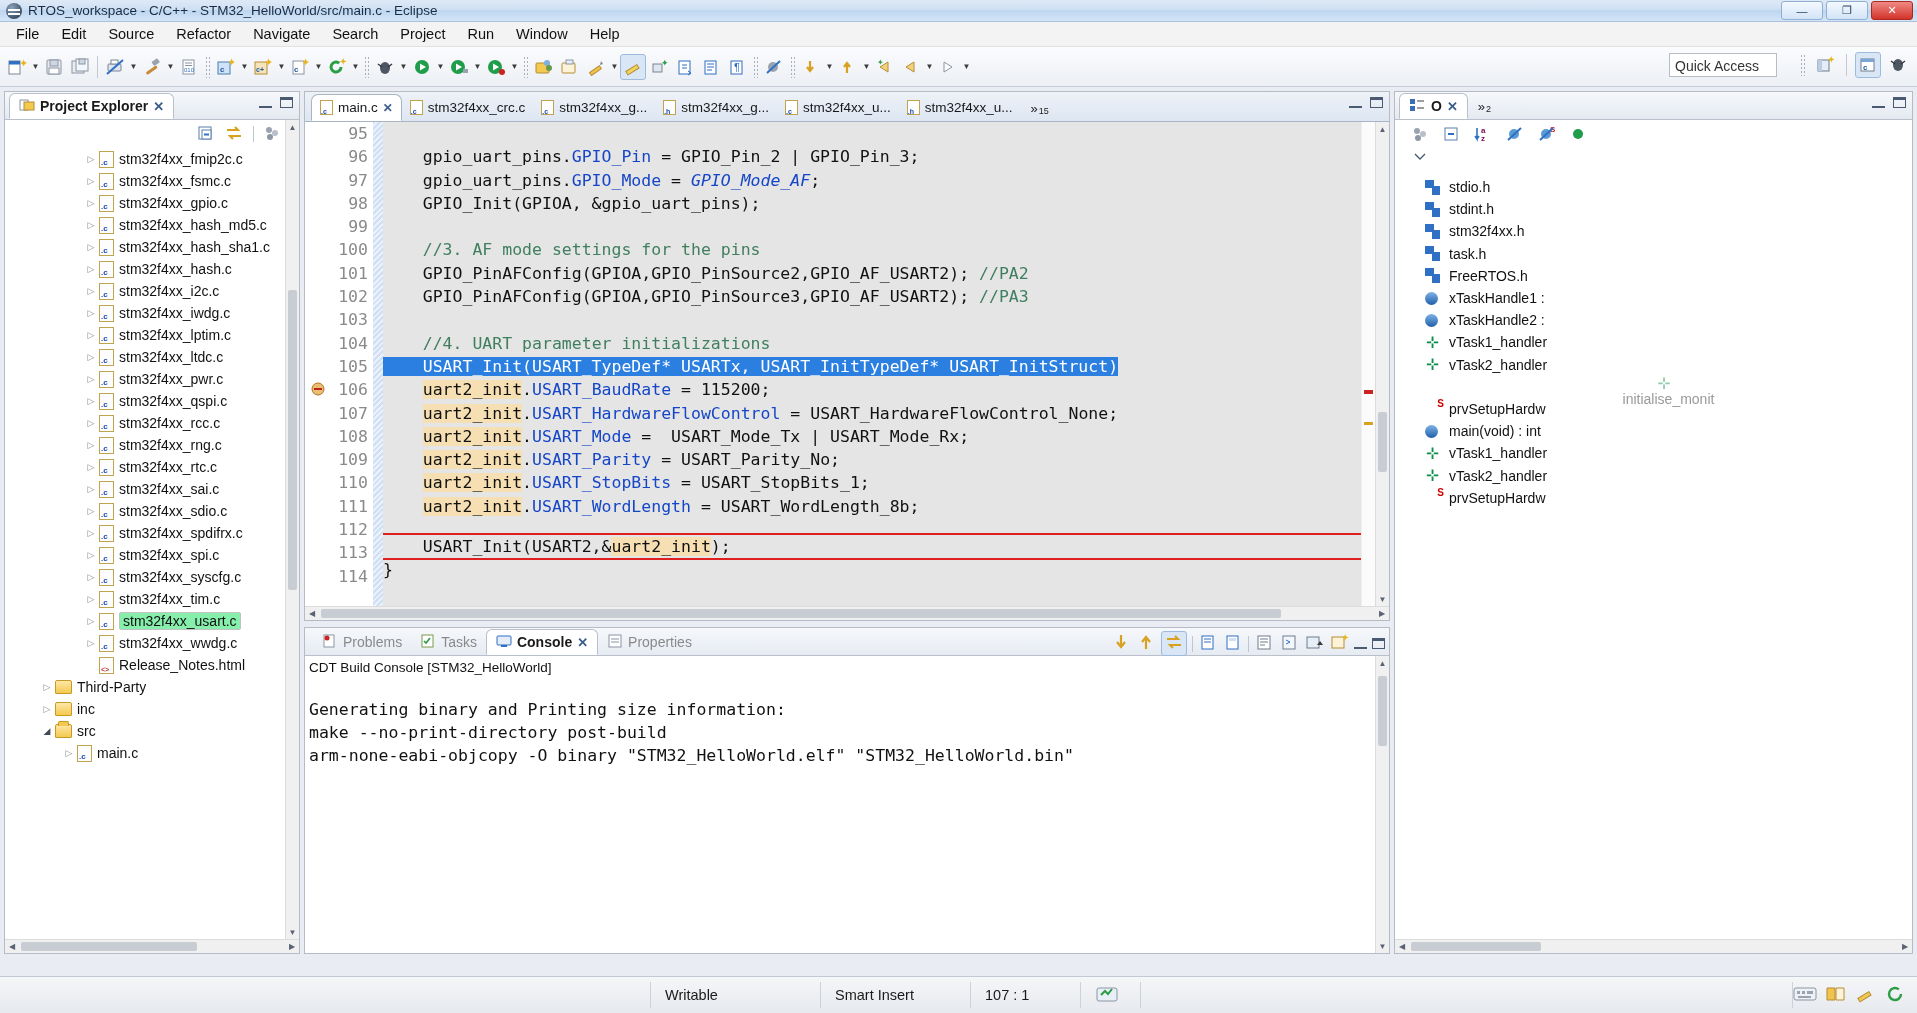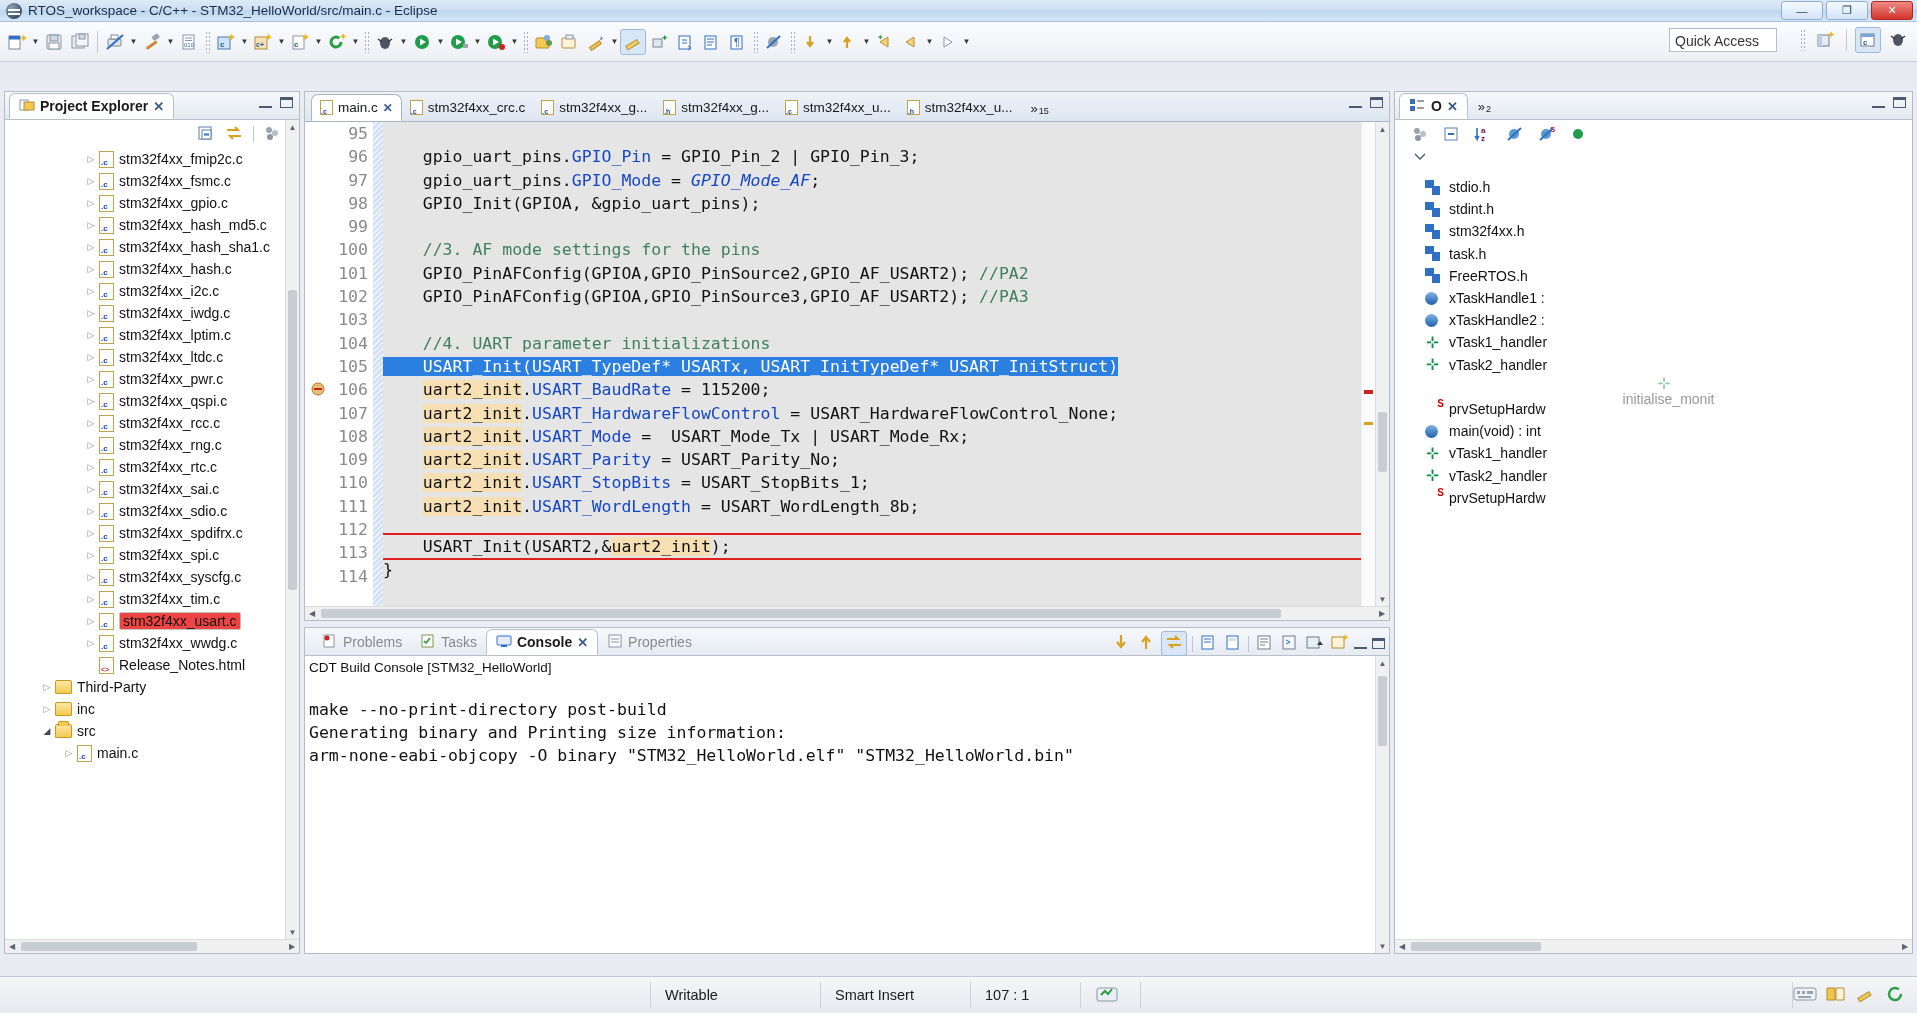--- a/index.html
+++ b/index.html
@@ -120,21 +120,21 @@
     gap: 9px; padding-right: 16px; background:#fff;
   }
   .tree { position:absolute; left:0; right:14px; top:56px; bottom: 30px; overflow:hidden; background:#fff; }
   .tnode {
     display:flex; align-items:center; height:22px; font-size:14px; color:#111; white-space:nowrap;
   }
   .tnode .twist {
     width:16px; text-align:center; color:#8d8d8d; font-size:9px; flex:none;
   }
   .tnode .twist.open { color:#3f4a58; }
-  .tnode.sel .tlabel { background:#ef4444; border:1px solid #c2c2c2; padding:0 3px; border-radius:2px; }
+  .tnode.sel .tlabel { background:#86efac; border:1px solid #c2c2c2; padding:0 3px; border-radius:2px; }
   .fi {
     width:15px; height:17px; flex:none; margin-right:5px; position:relative;
     background:#fdfdfd; border:1px solid #c0a34f;
   }
   .fi::before {
     content:".c"; position:absolute; left:1px; bottom:0px; font-size:8px; color:#1b49b3; font-weight:bold;
     font-family:"Liberation Sans",sans-serif;
   }
   .fi.html::before { content:"<>"; font-size:7px; color:#b33; }
   .fo {
@@ -272,20 +272,32 @@
   <div class="titlebar">
     <div class="win-icon"></div>
     <div class="title-text">RTOS_workspace - C/C++ - STM32_HelloWorld/src/main.c - Eclipse</div>
     <div class="win-buttons">
       <div class="win-btn">—</div>
       <div class="win-btn">❐</div>
       <div class="win-btn close">✕</div>
     </div>
   </div>
 
+  <div class="menubar">
+    <div class="menu-item">File</div>
+    <div class="menu-item">Edit</div>
+    <div class="menu-item">Source</div>
+    <div class="menu-item">Refactor</div>
+    <div class="menu-item">Navigate</div>
+    <div class="menu-item">Search</div>
+    <div class="menu-item">Project</div>
+    <div class="menu-item">Run</div>
+    <div class="menu-item">Window</div>
+    <div class="menu-item">Help</div>
+  </div>
 
   <div class="toolbar">
 
     <div class="tb">
       <div class="tbtn">
         <svg width="20" height="18" viewBox="0 0 20 18">
             <rect x="2" y="3" width="11" height="13" fill="#fff" stroke="#7a8696"></rect>
             <rect x="2" y="3" width="11" height="3.5" fill="#2f6fc4"></rect>
             <text x="12" y="9" font-size="11" fill="#e8b620">✦</text>
           </svg>
@@ -925,21 +937,21 @@
               </svg></span>
           <span><svg width="20" height="18" viewBox="0 0 20 18">
                 <rect x="3" y="4" width="12" height="11" fill="#fdf3d8" stroke="#b58d37"></rect>
                 <text x="12" y="8" font-size="10" fill="#e8b620">✦</text>
               </svg></span>
           <span class="ctl-min"></span>
           <span class="ctl-max"></span>
         </div>
       </div>
       <div class="console-title">CDT Build Console [STM32_HelloWorld]</div>
-      <div class="console-body" id="console-host"><div>make --no-print-directory post-build</div><div>Generating binary and Printing size information:</div><div>arm-none-eabi-objcopy -O binary "STM32_HelloWorld.elf" "STM32_HelloWorld.bin"</div></div>
+      <div class="console-body" id="console-host"><div>Generating binary and Printing size information:</div><div>make --no-print-directory post-build</div><div>arm-none-eabi-objcopy -O binary "STM32_HelloWorld.elf" "STM32_HelloWorld.bin"</div></div>
       <div class="vscroll" style="top:28px;bottom:0;">
         <div class="up">▲</div>
         <div class="thumb" style="top:20px;height:70px;"></div>
         <div class="dn">▼</div>
       </div>
     </div>
 
     <div class="panel" id="outline-panel">
       <div class="panel-tabbar">
         <div class="ptab active" style="margin-left:4px;">

